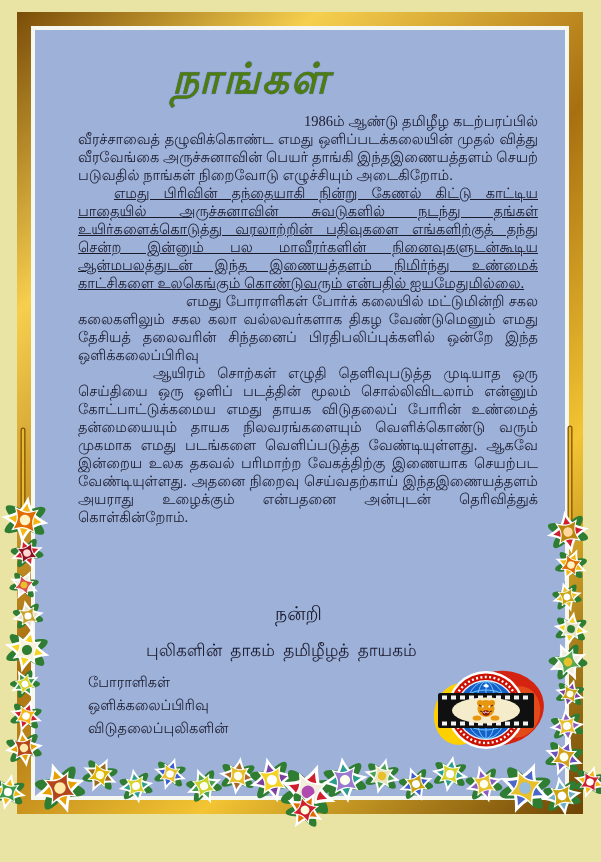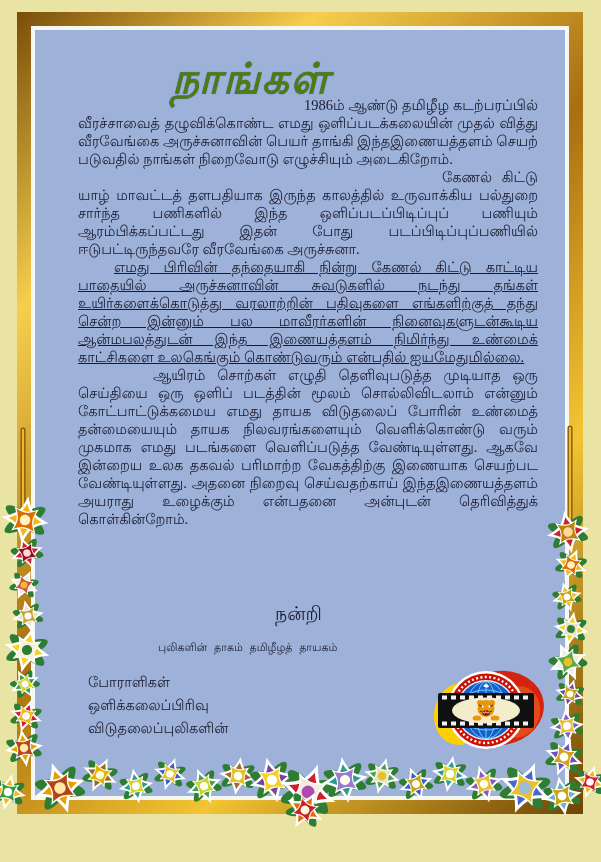--- a/index.html
+++ b/index.html
@@ -22,38 +22,38 @@
     background:#9db1d9;
   }
   
   .doc-title{
     position:absolute;left:172px;top:56px;
     font-size:42px;line-height:46px;font-weight:bold;font-style:italic;
     color:#4d7c0f;letter-spacing:2px;
     text-shadow:0 0 1px #4a5ae0;
   }
   .content{
-    position:absolute;left:78px;top:96px;width:460px;height:488px;
+    position:absolute;left:78px;top:112px;width:460px;height:488px;
     overflow:hidden;
     font-size:14.5px;line-height:18px;color:#1b1b2e;
     text-align:justify;
   }
   .content p{margin:0;}
   .p1{text-indent:226px;}
   .p2{text-indent:364px;}
   .p3{text-indent:36px;text-decoration:underline;}
   .p4{text-indent:108px;}
   .p5{text-indent:75px;}
   .thanks{
     position:absolute;left:275px;top:603px;
     font-size:19px;color:#1b1b2e;
   }
   .motto{
-    position:absolute;left:158px;top:641px;
-    font-size:11px;color:#1b1b2e;word-spacing:4px;
+    position:absolute;left:146px;top:641px;
+    font-size:17px;color:#1b1b2e;word-spacing:4px;
   }
   .signature{
     position:absolute;left:88px;top:671px;
     font-size:14.5px;line-height:23px;color:#1b1b2e;
   }
   .signature div{white-space:nowrap;font-family:Liberation Serif, serif;}
   .logo{
     position:absolute;left:430px;top:662px;width:116px;height:96px;
   }
   .garland{
@@ -67,22 +67,22 @@
 <div class="frame">
   <div class="frame-white">
     <div class="panel"></div>
   </div>
 </div>
 
 <div class="doc-title">நாங்கள்</div>
 
 <div class="content">
   <p class="p1">1986ம் ஆண்டு தமிழீழ கடற்பரப்பில் வீரச்சாவைத் தழுவிக்கொண்ட எமது ஒளிப்படக்கலையின் முதல் வித்து வீரவேங்கை அருச்சுனாவின் பெயர் தாங்கி இந்தஇணையத்தளம் செயற் படுவதில் நாங்கள் நிறைவோடு எழுச்சியும் அடைகிறோம்.</p>
-  <p class="p2">கேணல் கிட்டு யாழ் மாவட்டத் தளபதியாக இருந்த காலத்தில் உருவாக்கிய பல்துறை சார்ந்த பணிகளில் இந்த ஒளிப்படப்பிடிப்புப் பணியும் ஆரம்பிக்கப்பட்டது இதன் போது படப்பிடிப்புப்பணியில் ஈடுபட்டிருந்தவரே வீரவேங்கை அருச்சுனா.</p>
   <p class="p3">எமது பிரிவின் தந்தையாகி நின்று கேணல் கிட்டு காட்டிய பாதையில் அருச்சுனாவின் சுவடுகளில் நடந்து தங்கள் உயிர்களைக்கொடுத்து வரலாற்றின் பதிவுகளை எங்களிற்குத் தந்து சென்ற இன்னும் பல மாவீரர்களின் நினைவுகளுடன்கூடிய ஆன்மபலத்துடன் இந்த இணையத்தளம் நிமிர்ந்து உண்மைக் காட்சிகளை உலகெங்கும் கொண்டுவரும் என்பதில் ஐயமேதுமில்லை.</p>
+  <p class="p4">எமது போராளிகள் போர்க் கலையில் மட்டுமின்றி சகல கலைகளிலும் சகல கலா வல்லவர்களாக திகழ வேண்டுமெனும் எமது தேசியத் தலைவரின்  சிந்தனைப் பிரதிபலிப்புக்களில் ஒன்றே இந்த ஒளிக்கலைப்பிரிவு</p>
   <p class="p5">ஆயிரம் சொற்கள் எழுதி தெளிவுபடுத்த முடியாத ஒரு செய்தியை ஒரு ஒளிப் படத்தின் மூலம் சொல்லிவிடலாம் என்னும் கோட்பாட்டுக்கமைய எமது தாயக விடுதலைப் போரின் உண்மைத் தன்மையையும் தாயக நிலவரங்களையும் வெளிக்கொண்டு வரும் முகமாக எமது படங்களை வெளிப்படுத்த வேண்டியுள்ளது. ஆகவே இன்றைய உலக தகவல் பரிமாற்ற வேகத்திற்கு இணையாக செயற்பட வேண்டியுள்ளது. அதனை நிறைவு செய்வதற்காய் இந்தஇணையத்தளம் அயராது உழைக்கும் என்பதனை அன்புடன் தெரிவித்துக் கொள்கின்றோம்.</p>
 </div>
 
 <div class="thanks">நன்றி</div>
 <div class="motto">புலிகளின் தாகம் தமிழீழத் தாயகம்</div>
 
 <div class="signature">
   <div>போராளிகள்</div>
   <div>ஒளிக்கலைப்பிரிவு</div>
   <div>விடுதலைப்புலிகளின்</div>

